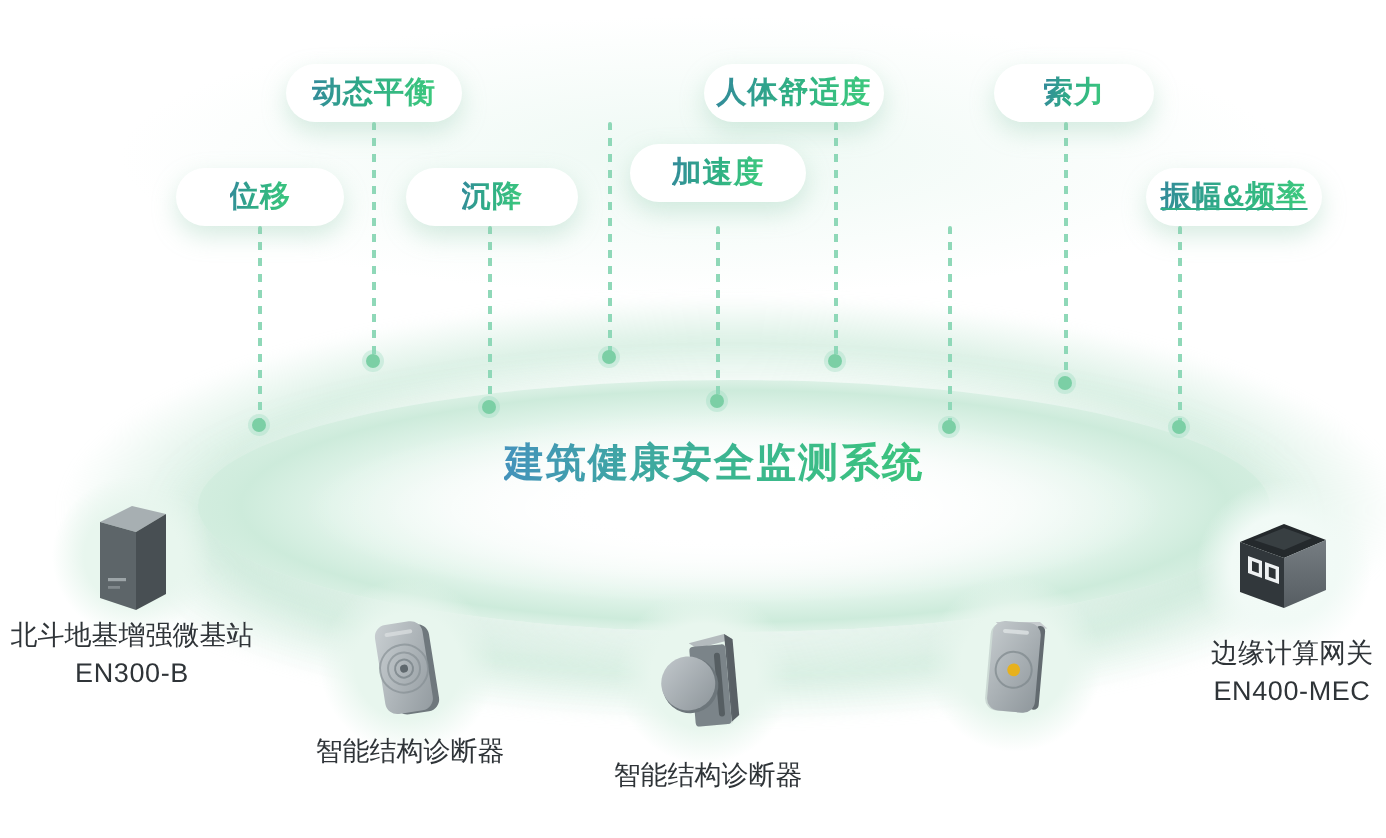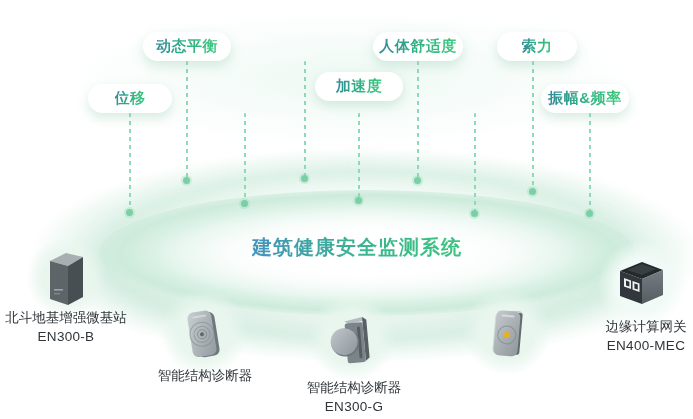--- a/index.html
+++ b/index.html
@@ -71,38 +71,41 @@
   <div class="abs dot" style="left:529px;top:188px;"></div>
   <div class="abs dot" style="left:126px;top:209px;"></div>
   <div class="abs dot" style="left:241px;top:200px;"></div>
   <div class="abs dot" style="left:355px;top:197px;"></div>
   <div class="abs dot" style="left:471px;top:210px;"></div>
   <div class="abs dot" style="left:586px;top:210px;"></div>
 
   <div class="abs pill" style="left:143px;top:32px;width:88px;font-family:Liberation Serif, serif;">
       <span>动态平衡</span>
     </div>
-  <div class="abs pill" style="left:373px;top:32px;width:90px;">
+  <div class="abs pill" style="left:352px;top:32px;width:90px;">
       <span>人体舒适度</span>
     </div>
   <div class="abs pill" style="left:88px;top:84px;width:84px;">
       <span>位移</span>
     </div>
 
   <div class="abs pill" style="left:497px;top:32px;width:80px;">
       <span>索力</span>
     </div>
+  <div class="abs pill" style="left:203px;top:84px;width:86px;">
+      <span>沉降</span>
+    </div>
   <div class="abs pill" style="left:315px;top:72px;width:88px;">
       <span>加速度</span>
     </div>
-  <div class="abs pill" style="left:541px;top:84px;width:88px;">
+  <div class="abs pill" style="left:573px;top:84px;width:88px;text-decoration:underline;">
       <span>振幅&amp;频率</span>
     </div>
 
-  <div class="abs title" style="left:357px;top:234px;">建筑健康安全监测系统</div>
+  <div class="abs title" style="left:357px;top:218px;">建筑健康安全监测系统</div>
 
   <div class="abs dcircle" style="left:26px;top:238px;width:80px;height:80px;"></div>
   <div class="abs dcircle" style="left:160px;top:289px;width:88px;height:88px;"></div>
   <div class="abs dcircle" style="left:308px;top:294px;width:88px;height:88px;"></div>
   <div class="abs dcircle" style="left:463px;top:288px;width:88px;height:88px;"></div>
   <div class="abs dcircle light" style="left:598px;top:240px;width:88px;height:88px;"></div>
 
   <svg class="abs" style="left:46px;top:248px;" width="42" height="60" viewBox="0 0 42 60">
     <polygon points="4,13 20,5 37,9 22,18" fill="#a7afb2"></polygon>
     <polygon points="4,13 22,18 22,57 4,51" fill="#5d6569"></polygon>
@@ -184,21 +187,20 @@
 
   <div class="abs dlabel" style="left:-19px;top:308px;">
     <div class="name">北斗地基增强微基站</div>
     <div class="model">EN300-B</div>
   </div>
   <div class="abs dlabel" style="left:120px;top:366px;">
     <div class="name">智能结构诊断器</div>
   </div>
   <div class="abs dlabel" style="left:269px;top:378px;">
     <div class="name">智能结构诊断器</div>
-    <div class="model">EN300-G</div>
   </div>
   <div class="abs dlabel" style="left:422px;top:367px;">
   </div>
   <div class="abs dlabel" style="left:561px;top:317px;">
     <div class="name">边缘计算网关</div>
     <div class="model">EN400-MEC</div>
   </div>
 
 </div>
 

